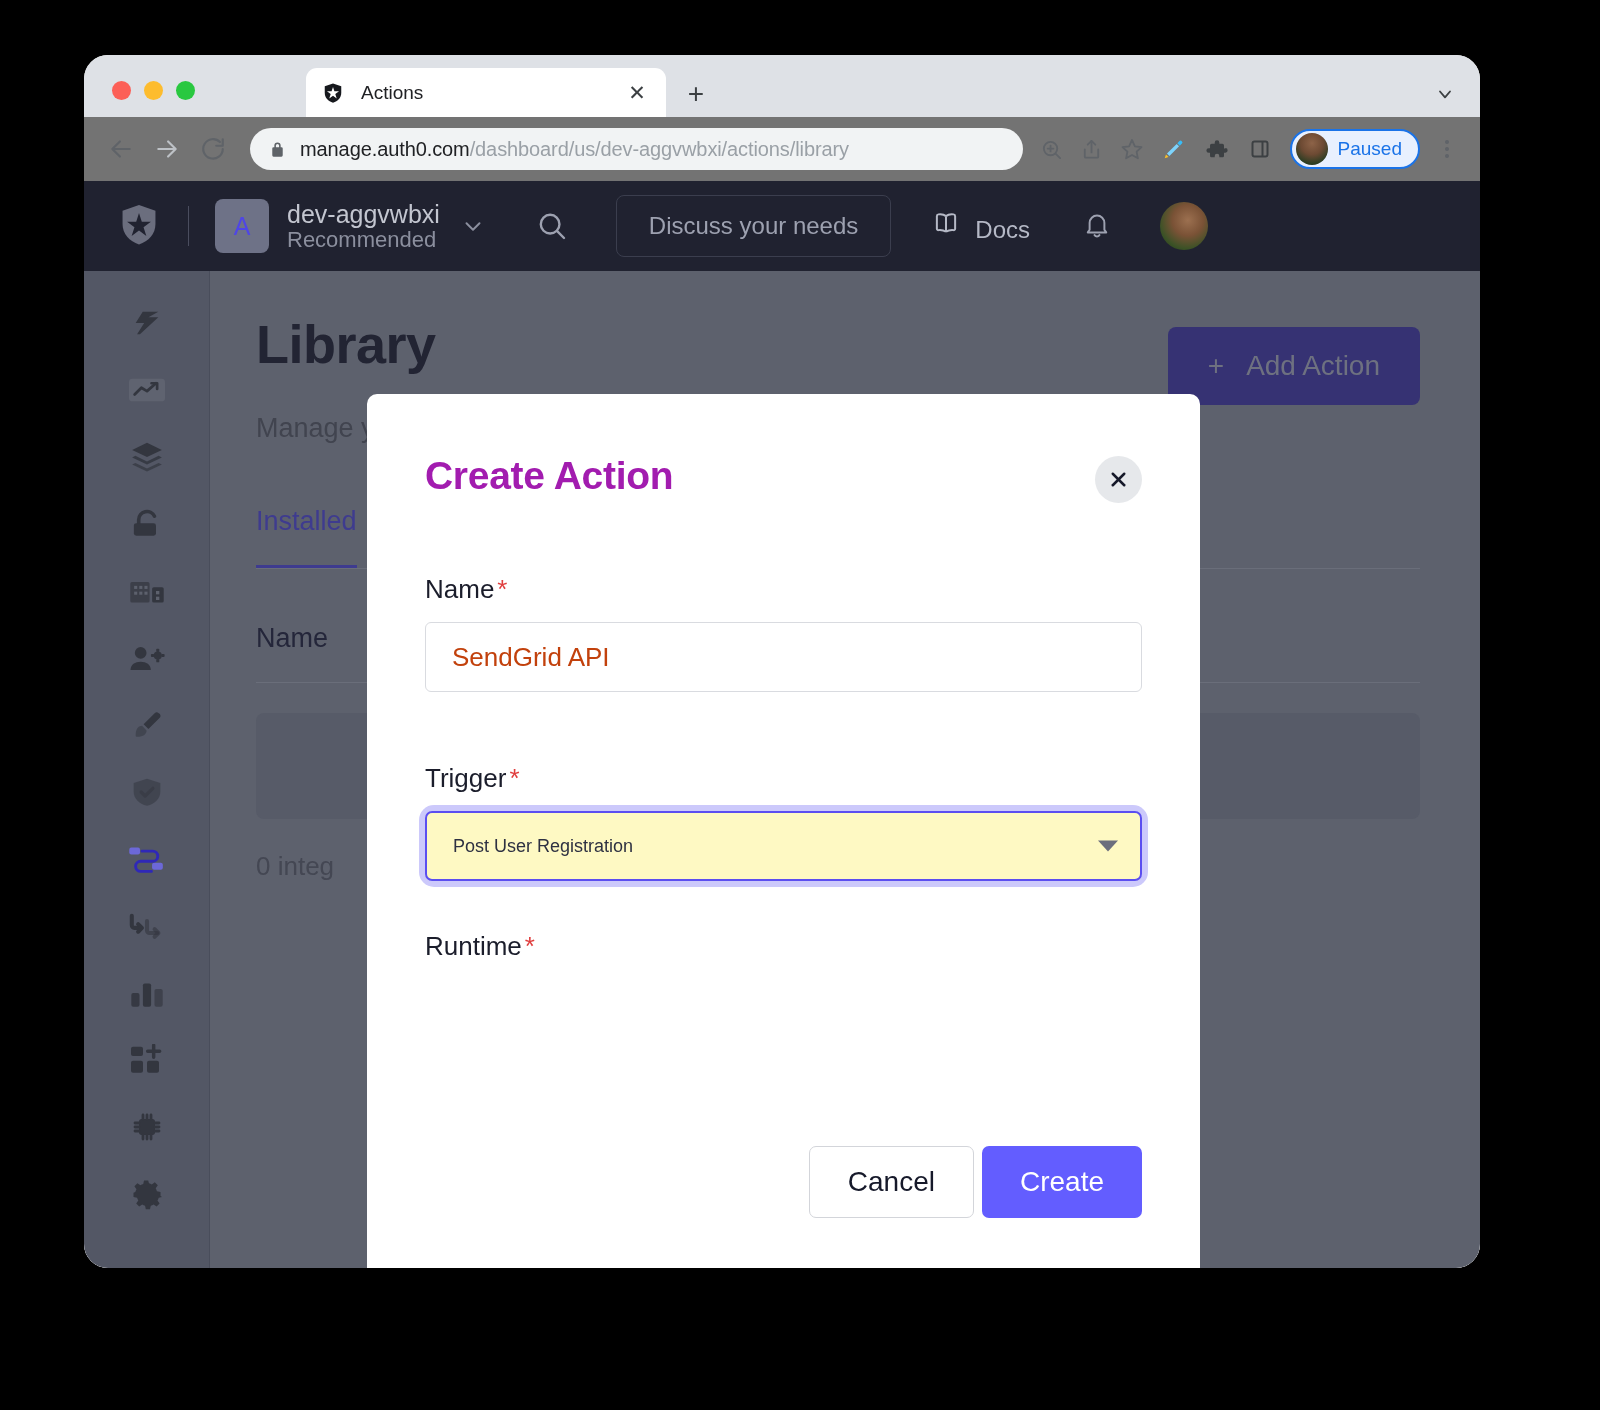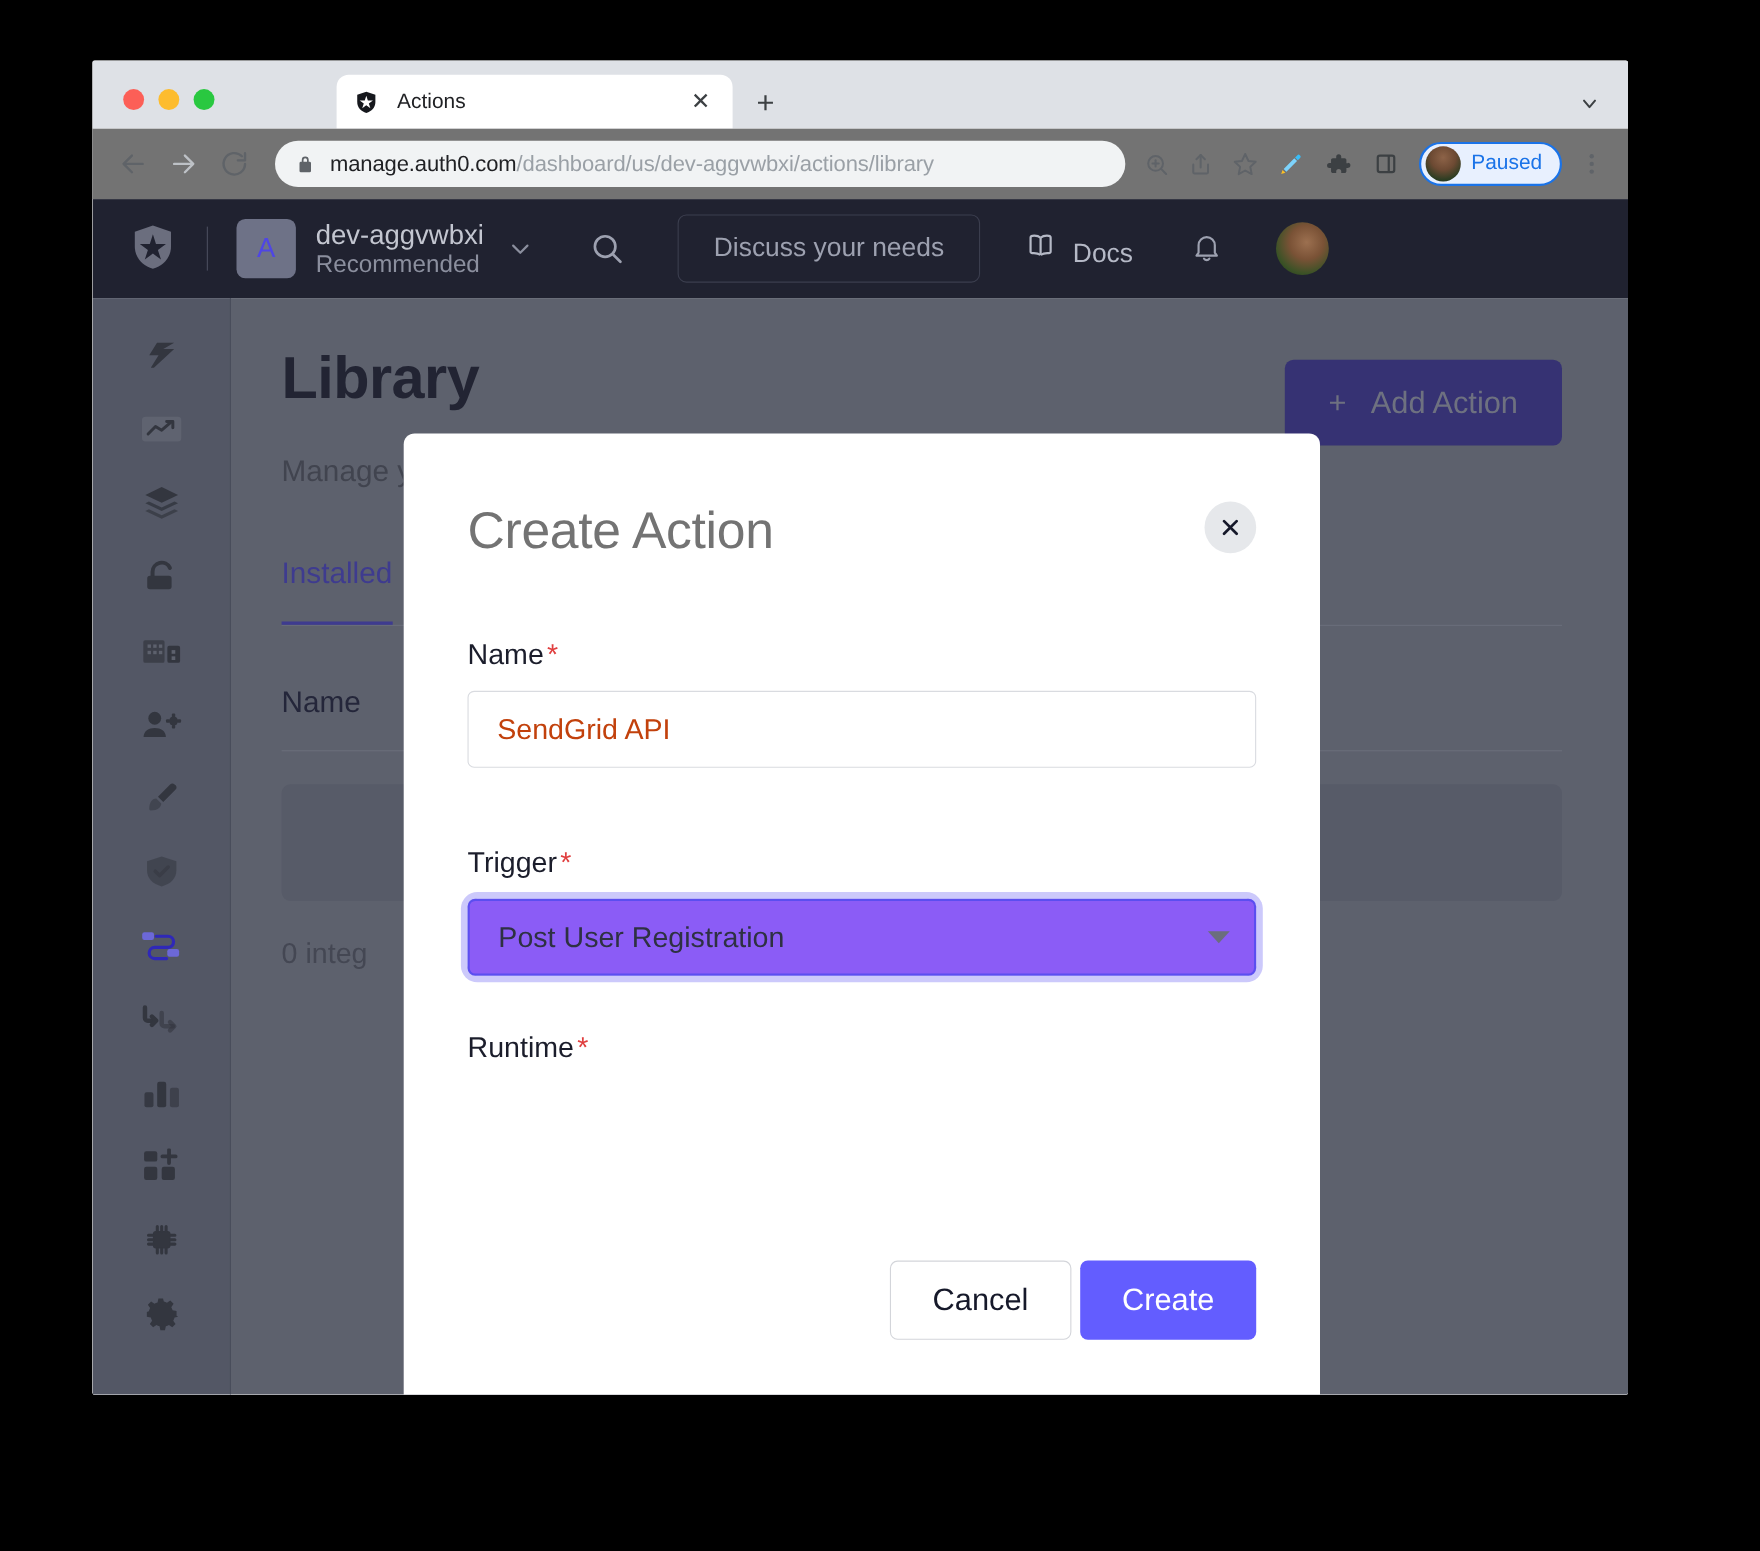--- a/index.html
+++ b/index.html
@@ -8,21 +8,21 @@
     background: #000;
     font-family: "Liberation Sans", sans-serif;
     overflow: hidden;
   }
 
   
   #browser-window {
     position: absolute;
     left: 84px; top: 55px;
     width: 1396px; height: 1213px;
-    border-radius: 2px;
+    border-radius: 24px;
     overflow: hidden;
     background: #fff;
   }
 
   
   #tab-strip {
     position: relative;
     height: 62px;
     background: #dee1e6;
   }
@@ -276,21 +276,21 @@
     width: 833px; height: 912px;
     background: #fff;
     border-radius: 10px;
     padding: 60px 58px 0 58px;
     z-index: 10;
   }
   #modal-header {
     display: flex; align-items: flex-start; justify-content: space-between;
   }
   #modal-title {
-    font-size: 47px; font-weight: normal; color: #737373;
+    font-size: 39px; font-weight: bold; color: #a21caf;
     letter-spacing: -0.3px;
   }
   #modal-close {
     width: 47px; height: 47px; border-radius: 50%;
     background: #e6e8eb;
     display: flex; align-items: center; justify-content: center;
     color: #16192a; flex: none;
     margin-top: 2px;
   }
 
@@ -311,23 +311,23 @@
     font-size: 26px; color: #c2410c;
     font-family: "Liberation Sans", sans-serif;
     display: flex; align-items: center;
   }
 
   .select-wrap { position: relative; }
   .select-box {
     width: 100%; height: 70px;
     border: 1px solid #d9dbe0;
     border-radius: 6px;
-    background: #8b5cf6;
+    background: #fef9c3;
     padding: 0 60px 0 26px;
-    font-size: 26px; color: #2e3142;
+    font-size: 18px; color: #2e3142;
     display: flex; align-items: center;
   }
   .select-wrap.focused {
     border-radius: 9px;
     box-shadow: 0 0 0 6px #ccc9fb;
   }
   .select-wrap.focused .select-box {
     border: 2px solid #5b4ef0;
     border-radius: 7px;
   }

